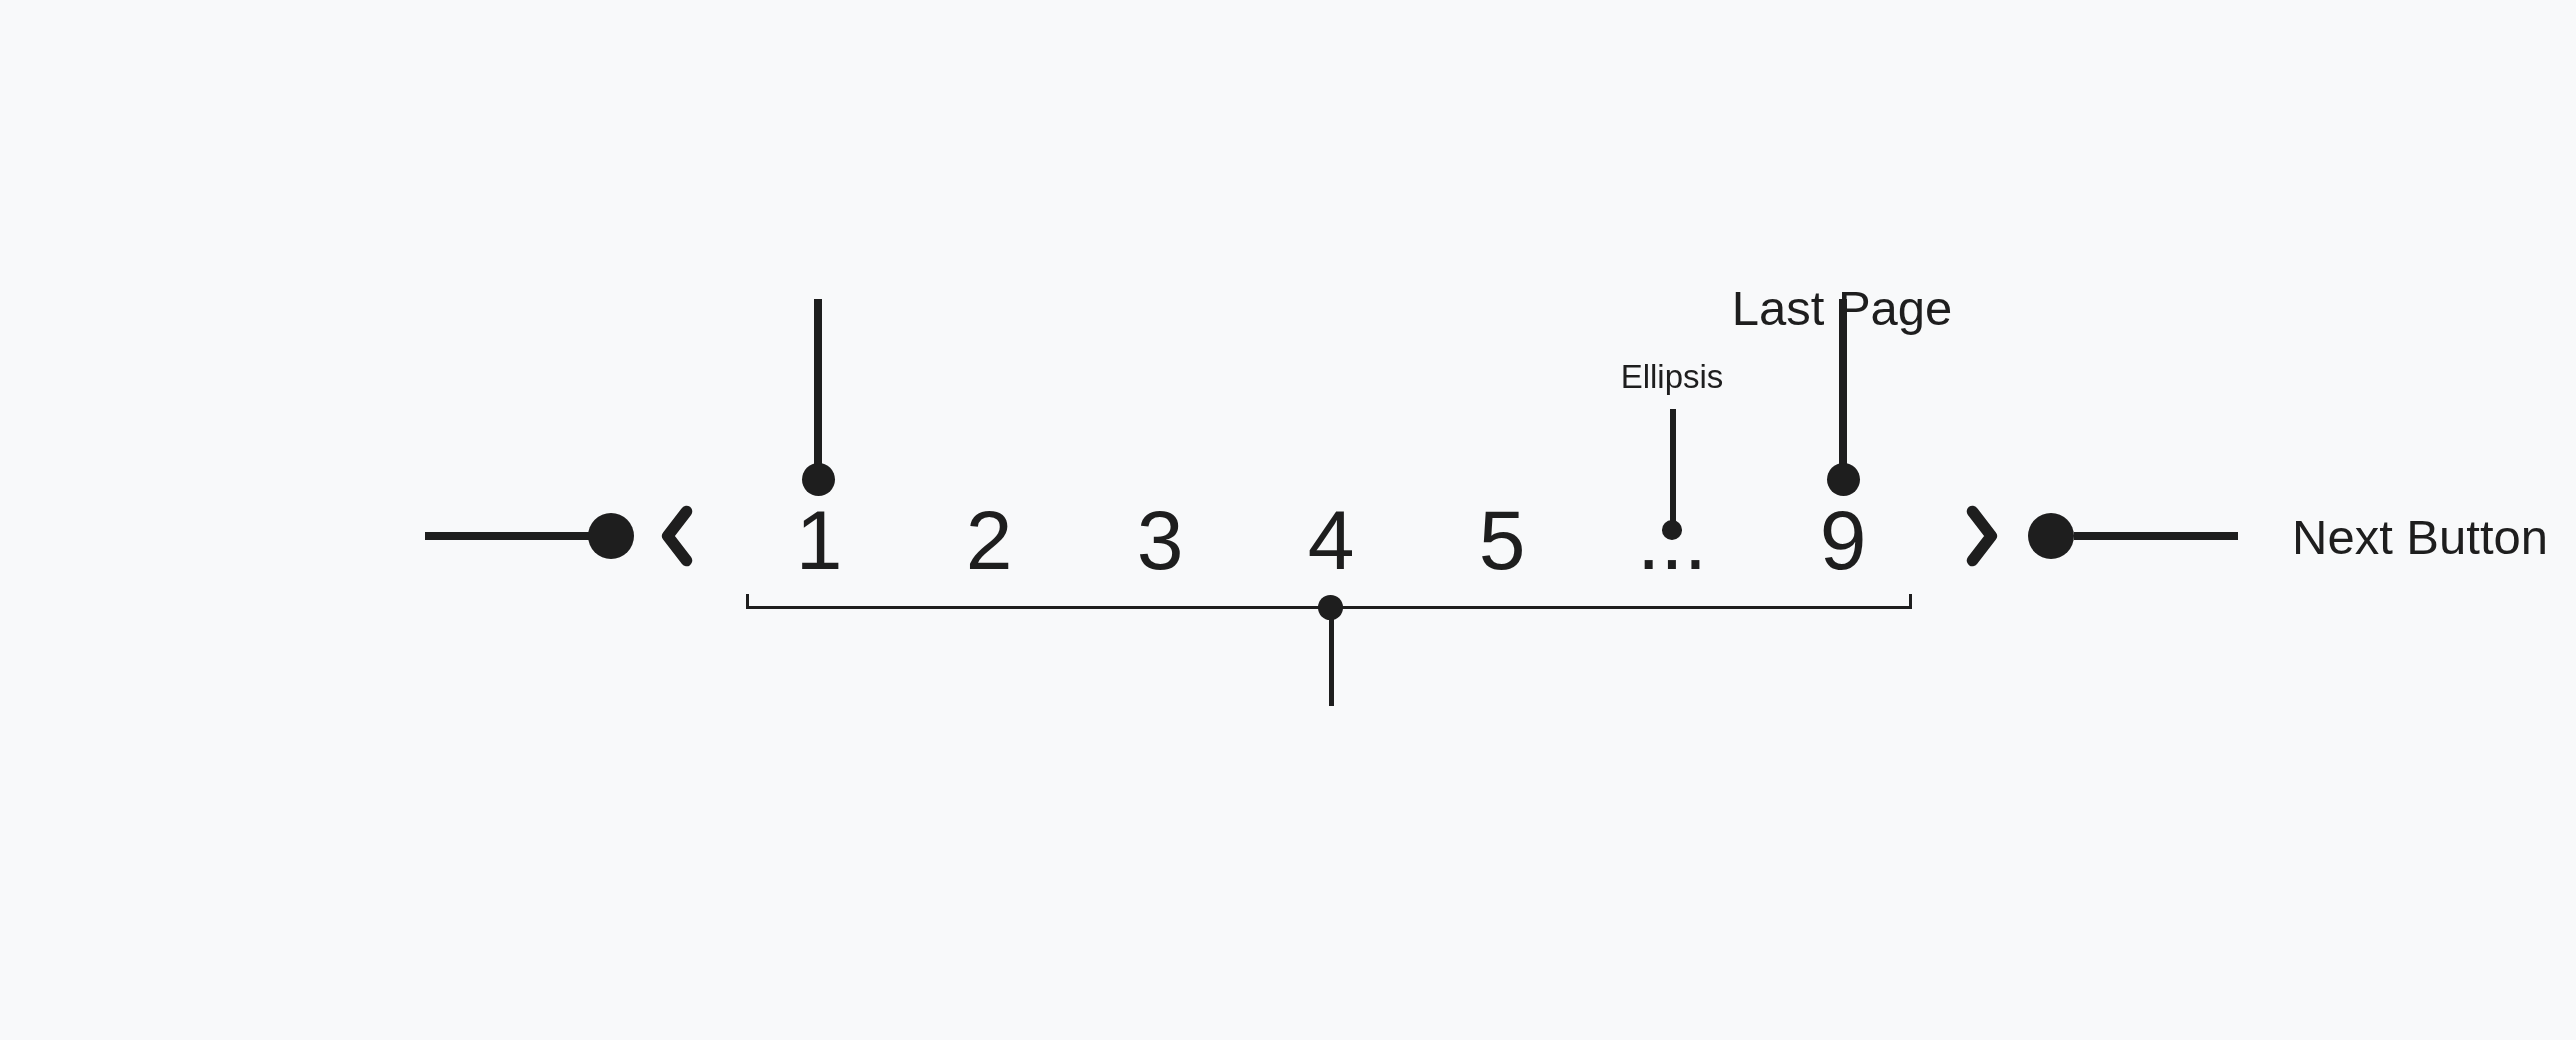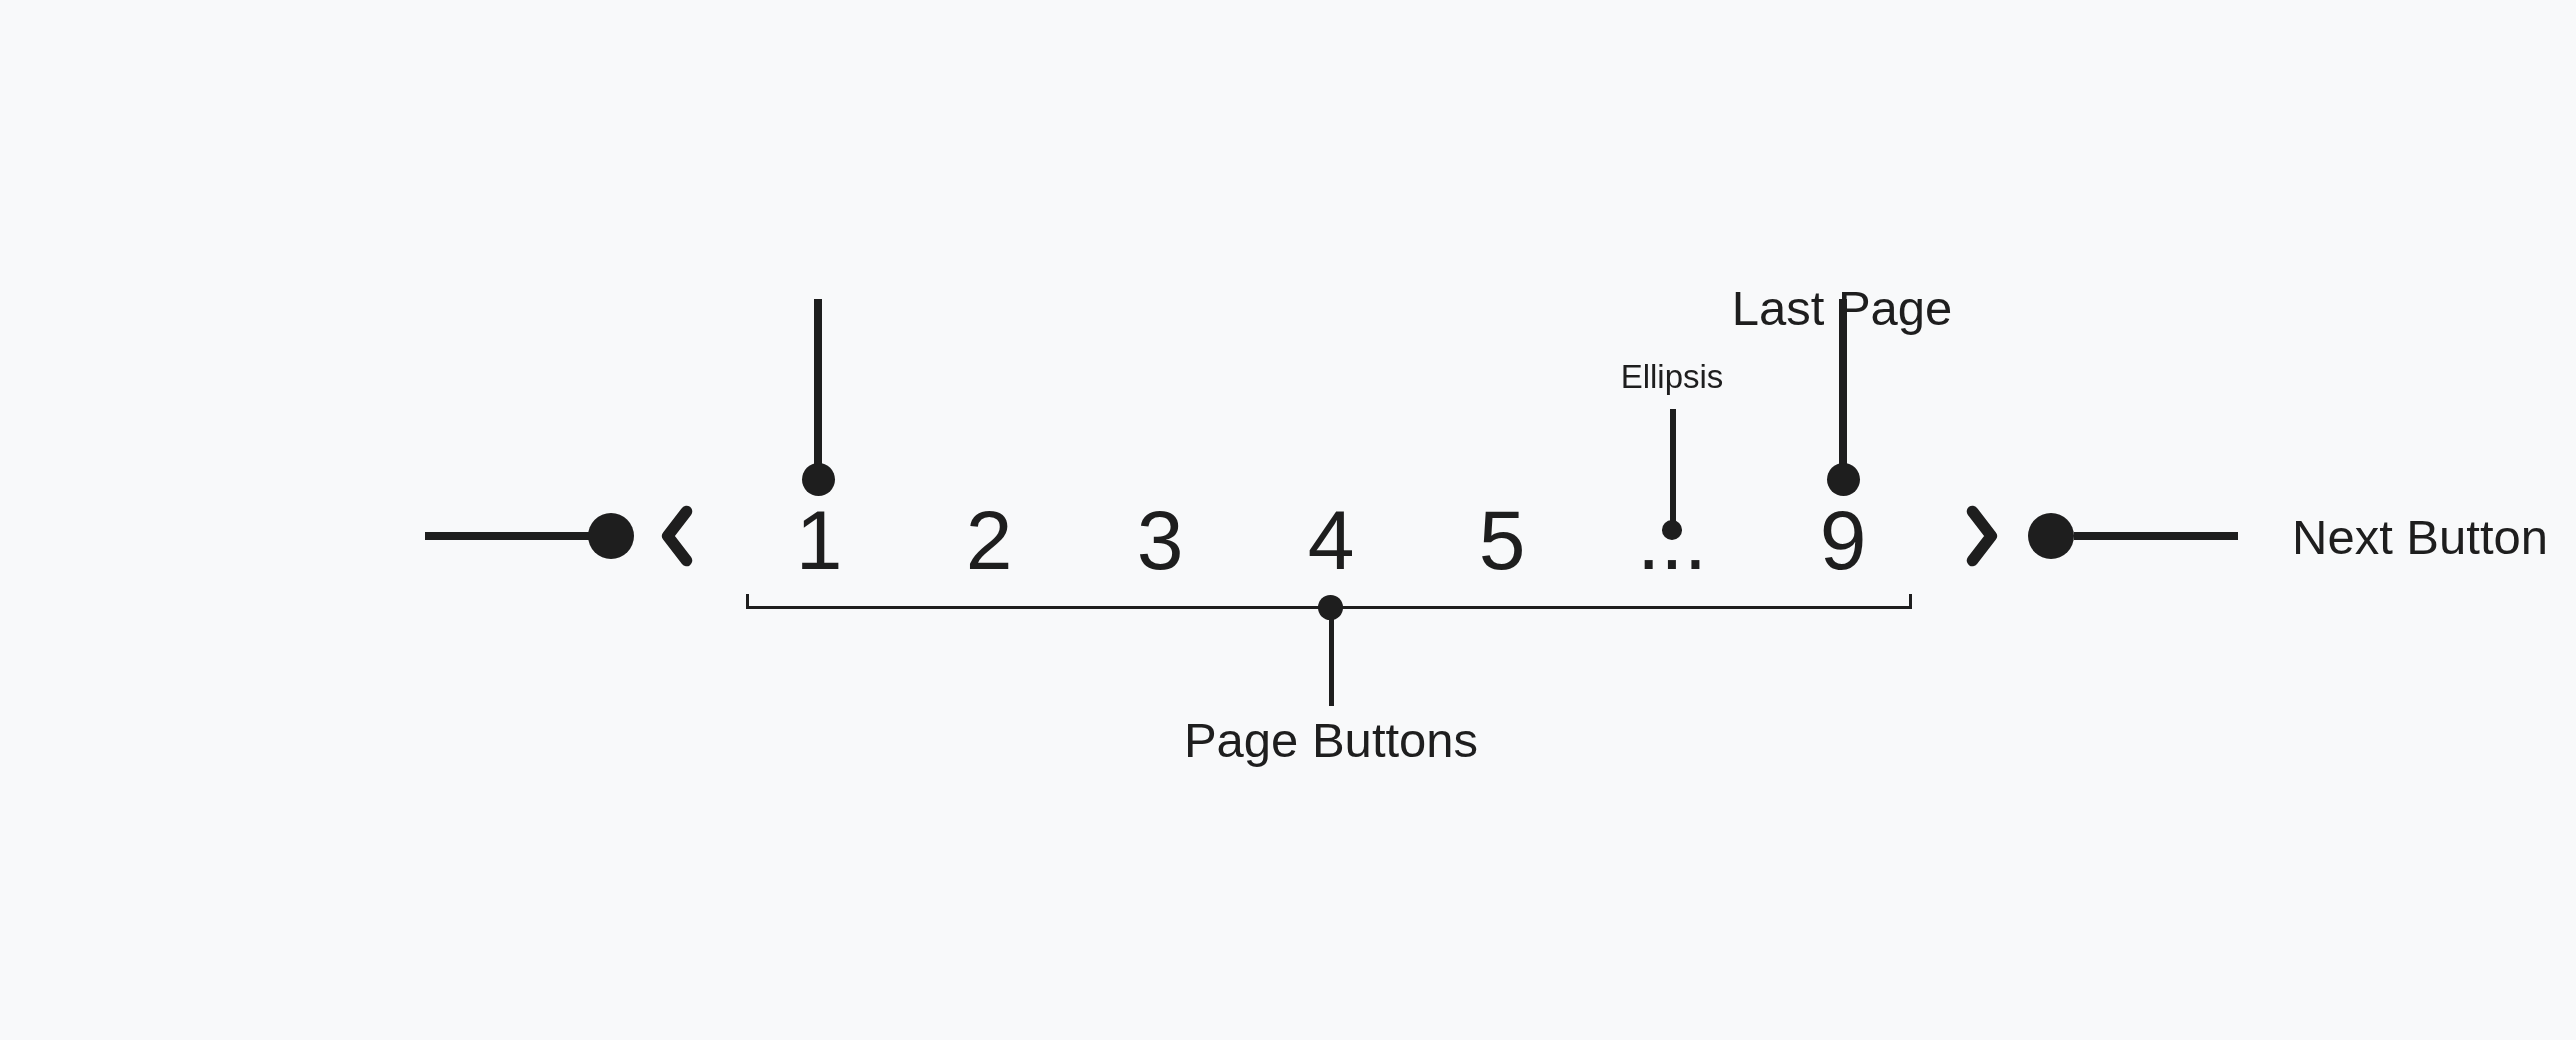--- a/index.html
+++ b/index.html
@@ -76,16 +76,15 @@
   <div class="vline" style="left:1839px; top:299px; width:8.2px; height:168px;"></div>
   <div class="dot" style="left:1827px; top:463px; width:33px; height:33px;"></div>
 
   <div class="label center small" style="left:1672px; top:360px;">Ellipsis</div>
   <div class="vline" style="left:1670px; top:409px; width:5.7px; height:115px;"></div>
   <div class="dot" style="left:1662px; top:520px; width:19.7px; height:19.7px;"></div>
 
   <div class="bracket"></div>
   <div class="dot" style="left:1318px; top:595px; width:24.6px; height:24.6px;"></div>
   <div class="vline" style="left:1329px; top:608px; width:4.9px; height:98px;"></div>
-  <div class="label center" style="left:1331px; top:716px;">Page Buttons</div>
 
 </div>
 
 
 </body></html>

